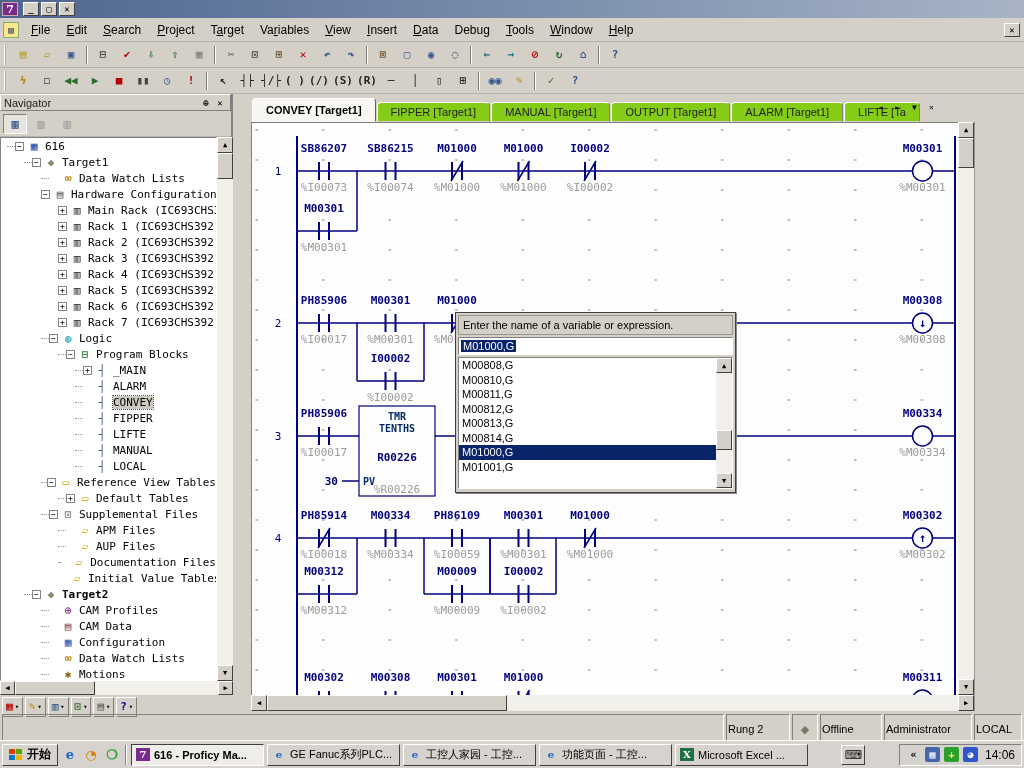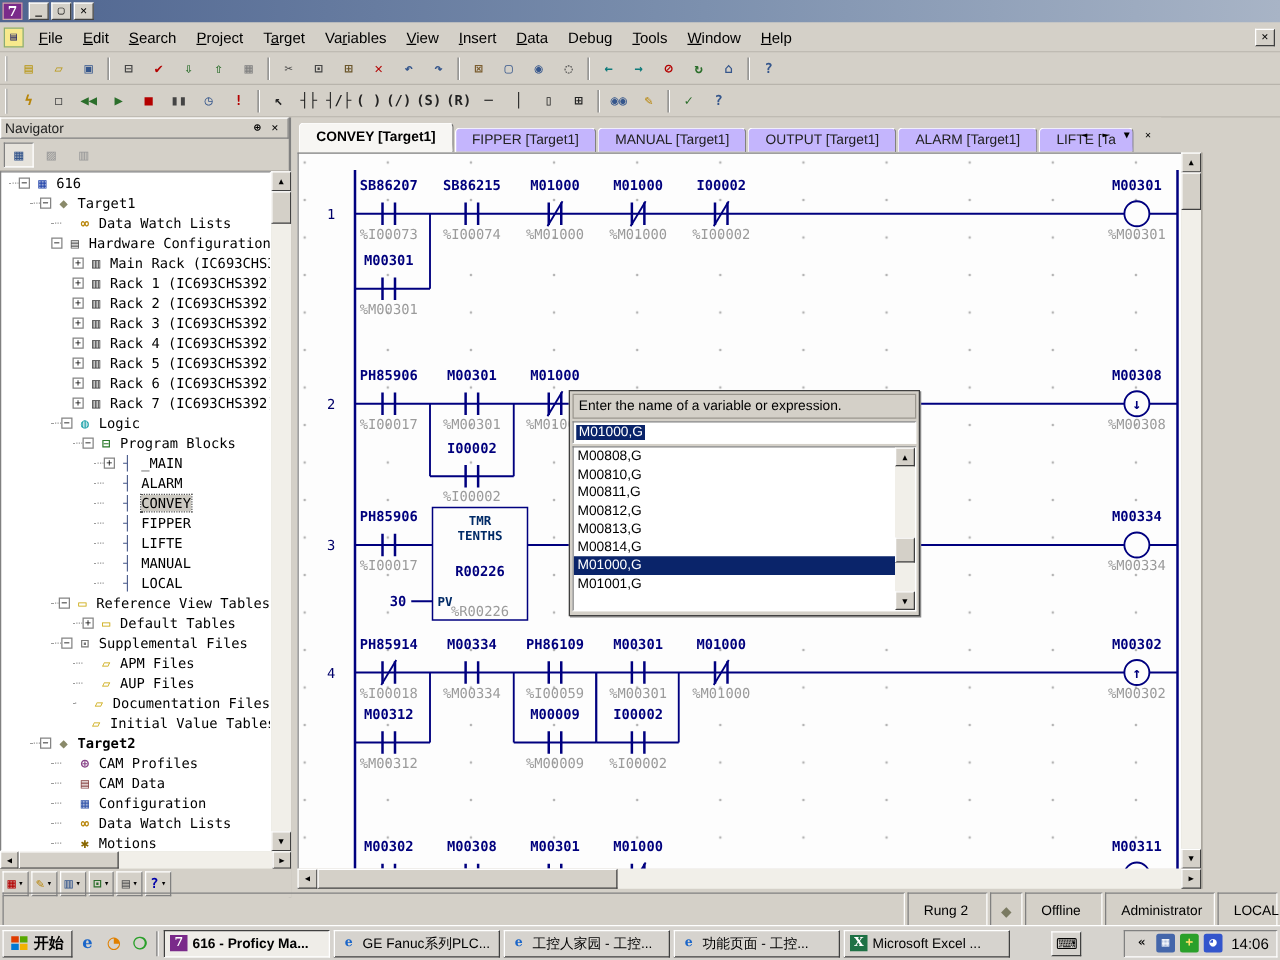--- a/index.html
+++ b/index.html
@@ -71,23 +71,23 @@
   .sthumb { position:absolute; background:#d4d0c8; border:1px solid; border-color:#fff #404040 #404040 #fff; }
 
   #navbottom { position:absolute; left:0; top:601px; width:233px; height:23px; background:#d4d0c8;
     display:flex; align-items:center; padding-left:2px; }
   .nbbtn { height:20px; padding:0 3px; margin-right:2px; display:flex; align-items:center;
     border:1px solid; border-color:#fff #808080 #808080 #fff; background:#d4d0c8;
     font:bold 11px "DejaVu Sans Mono", monospace; }
   .nbbtn .dd { font-size:7px; margin-left:2px; color:#000; }
 
   
-  #editor { position:absolute; left:233px; top:94px; width:696px; height:624px; background:#d4d0c8; }
+  #editor { position:absolute; left:246px; top:94px; width:696px; height:624px; background:#d4d0c8; }
   #tabrow { position:absolute; left:0; top:0; width:791px; height:28px; display:flex; align-items:flex-end; padding-left:6px; }
-  .tab { height:20px; padding:0 13px; margin-right:1px; background:#c4b5fd;
+  .tab { height:20px; padding:0 13px; margin-right:1px; background:#84cc16;
     border:1px solid; border-color:#fff #808080 #d4d0c8 #fff; border-radius:4px 4px 0 0;
     font:11px "Liberation Sans", sans-serif; display:flex; align-items:center; color:#222; }
   .tab.active { height:24px; background:#f7f6f3; font-weight:bold; color:#000;
     border-color:#fff #606060 #f7f6f3 #fff; }
   #tabctrls { position:absolute; right:3px; top:6px; display:flex; }
   #tabctrls .tc { width:15px; height:15px; margin-left:2px; display:flex; align-items:center; justify-content:center;
     font:8px "DejaVu Sans Mono", monospace; color:#000; }
 
   #canvas { position:absolute; left:5px; top:28px; width:707px; height:573px; background:#fdfdfd;
     border-left:1px solid #808080; border-top:1px solid #808080;
@@ -115,21 +115,21 @@
   #popup .lst { position:relative; height:132px; margin-top:2px; background:#fff; border:1px solid;
     border-color:#808080 #fff #fff #808080; overflow:hidden; }
   #popup .li { height:14.5px; padding-left:3px; font:11px "Liberation Sans", sans-serif; color:#000;
     display:flex; align-items:center; width:258px; }
   #popup .li.sel { background:#0a246a; color:#fff; }
 
   
   #statusbar { position:absolute; left:0; top:718px; width:1024px; height:22px; background:#d4d0c8;
     display:flex; align-items:center; padding:1px 2px; }
   .spanel { height:30px; border:1px solid; border-color:#808080 #fff #fff #808080; margin-right:2px;
-    display:flex; align-items:center; justify-content:flex-start; padding:0 12px;
+    display:flex; align-items:center; justify-content:flex-start; padding:0 1px;
     font:11px "Liberation Sans", sans-serif; color:#000; }
 
   
   #taskbar { position:absolute; left:0; top:740px; width:1024px; height:28px; background:#d6d3ce;
     border-top:1px solid #fff; display:flex; align-items:center; padding:0 2px; }
   #startbtn { height:22px; padding:0 6px; display:flex; align-items:center; background:#d6d3ce;
     border:1px solid; border-color:#fff #404040 #404040 #fff; font:bold 12px "Liberation Sans", sans-serif; }
   .winflag { width:14px; height:12px; display:grid; grid-template-columns:6px 6px; grid-template-rows:5px 5px;
     gap:1px; margin-right:4px; }
   .winflag i { display:block; }

